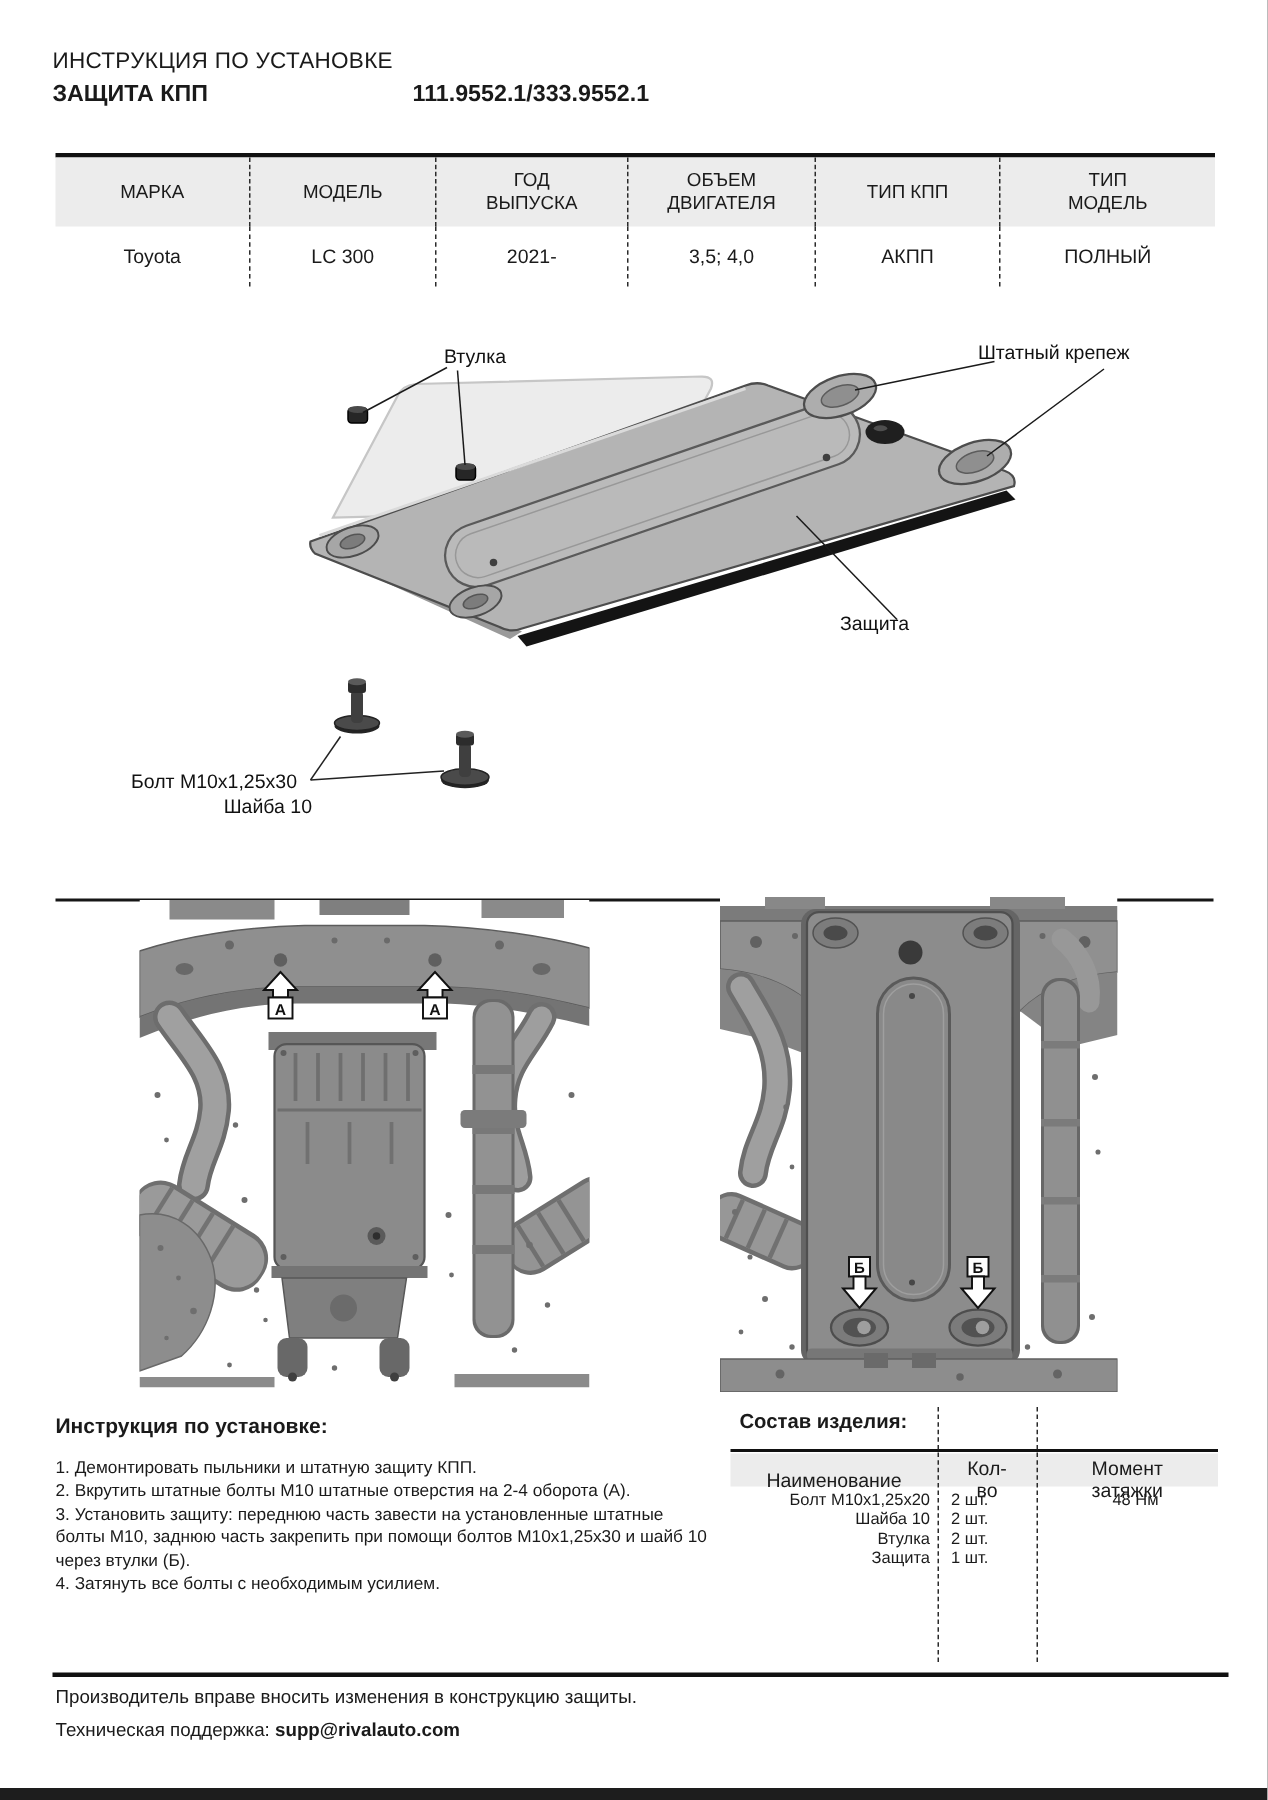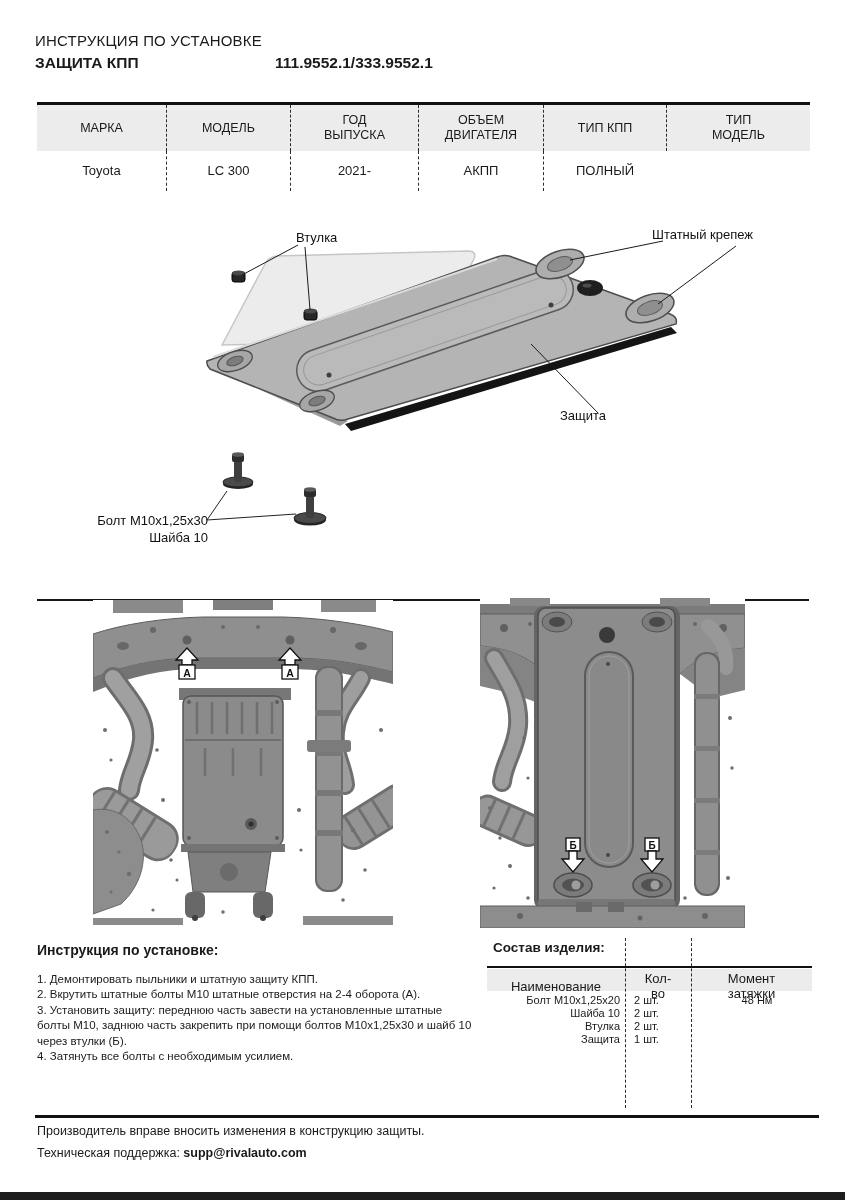--- a/index.html
+++ b/index.html
@@ -68,20 +68,21 @@
       <div>ОБЪЕМ
 ДВИГАТЕЛЯ</div>
       <div>ТИП КПП</div>
       <div>ТИП
 МОДЕЛЬ</div>
     </div>
     <div class="vt-row vt-data">
       <div>Toyota</div>
       <div>LC 300</div>
       <div>2021-</div>
+      <div>3,5; 4,0</div>
       <div>АКПП</div>
       <div>ПОЛНЫЙ</div>
     </div>
   </div>
 
   <svg class="abs" style="left:60px;top:228px" width="750" height="225" viewBox="0 0 750 225">
 
     <path d="M162,117 L205,36 Q208,29 217,28 L408,23 Q417,23 414,31 L370,112 Z" fill="#e4e4e4" fill-opacity="0.7" stroke="#c6c6c6" stroke-width="1.5"></path>
 
     <path d="M148,138 L280,198 L288,193 L154,132 Z" fill="#9a9a9a"></path>
@@ -153,21 +154,21 @@
       <ellipse cx="178" cy="4.5" rx="6" ry="2.3" fill="#5a5a5a"></ellipse>
     </g>
     <g>
       <ellipse cx="250" cy="70" rx="16" ry="5.5" fill="#242424"></ellipse>
       <ellipse cx="250" cy="68" rx="16" ry="5.5" fill="#4a4a4a" stroke="#222"></ellipse>
       <rect x="246" y="45" width="8" height="23" rx="3" fill="#3f3f3f"></rect>
       <rect x="244" y="39" width="12" height="8" rx="2" fill="#2c2c2c"></rect>
       <ellipse cx="250" cy="39.5" rx="6" ry="2.3" fill="#5a5a5a"></ellipse>
     </g>
   </svg>
-  <div class="abs dlabel" style="left:70px;top:513px;width:138px;text-align:right">Болт М10х1,25х30</div>
+  <div class="abs dlabel" style="left:60px;top:513px;width:138px;text-align:right">Болт М10х1,25х30</div>
   <div class="abs dlabel" style="left:70px;top:530px;width:138px;text-align:right">Шайба 10</div>
 
   <div class="abs divider"></div>
 
   <svg class="abs" style="left:93px;top:600px" width="300" height="325" viewBox="0 0 300 325">
     <rect width="300" height="325" fill="#ffffff"></rect>
     <g>
       <rect x="20" y="0" width="70" height="13" fill="#8a8a8a"></rect>
       <rect x="120" y="0" width="60" height="10" fill="#7f7f7f"></rect>
       <rect x="228" y="0" width="55" height="12" fill="#8a8a8a"></rect>

